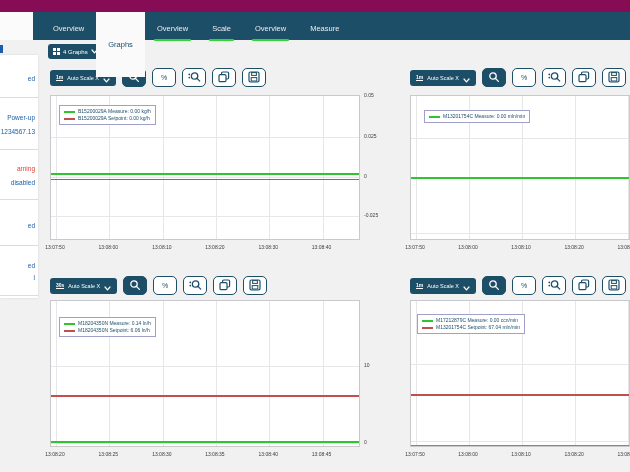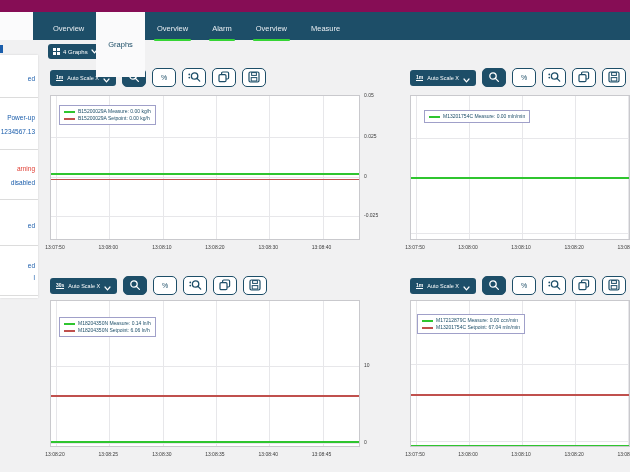--- a/index.html
+++ b/index.html
@@ -50,21 +50,21 @@
         <span>Overview</span>
       </div>
       <div class="tab active">
         <span>Graphs</span>
       </div>
       <div class="tab">
         <span>Overview</span>
         <span class="u"></span>
       </div>
       <div class="tab">
-        <span>Alarm</span>
+        <span>Scale</span>
         <span class="u"></span>
       </div>
       <div class="tab">
         <span>Overview</span>
         <span class="u"></span>
       </div>
       <div class="tab">
         <span>Measure</span>
       </div>
     </div>

